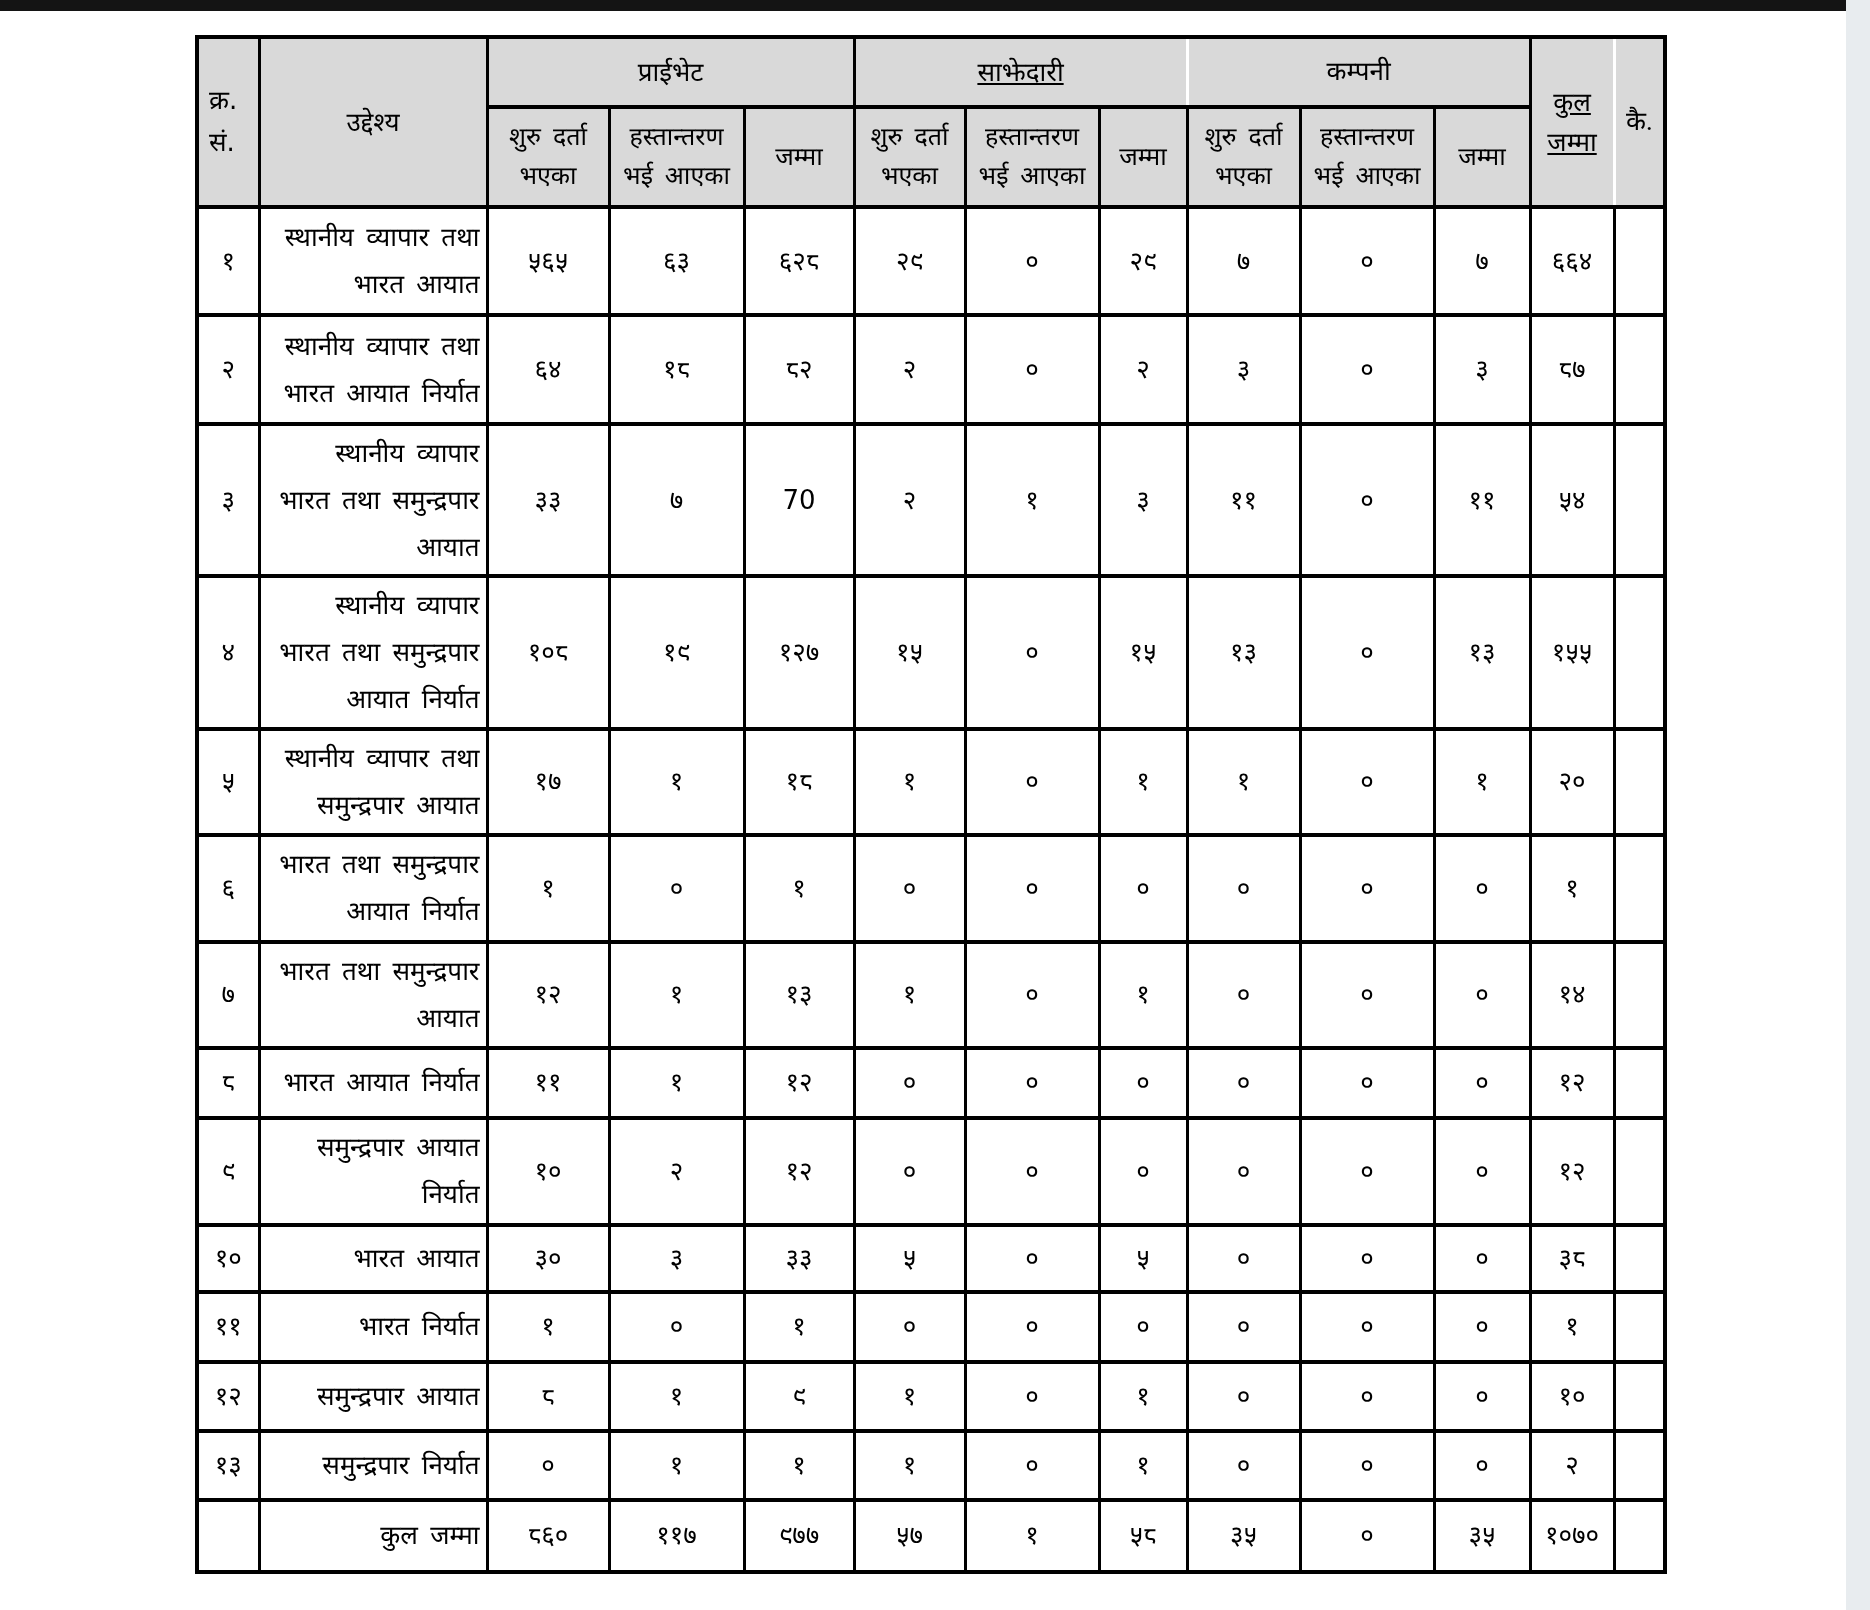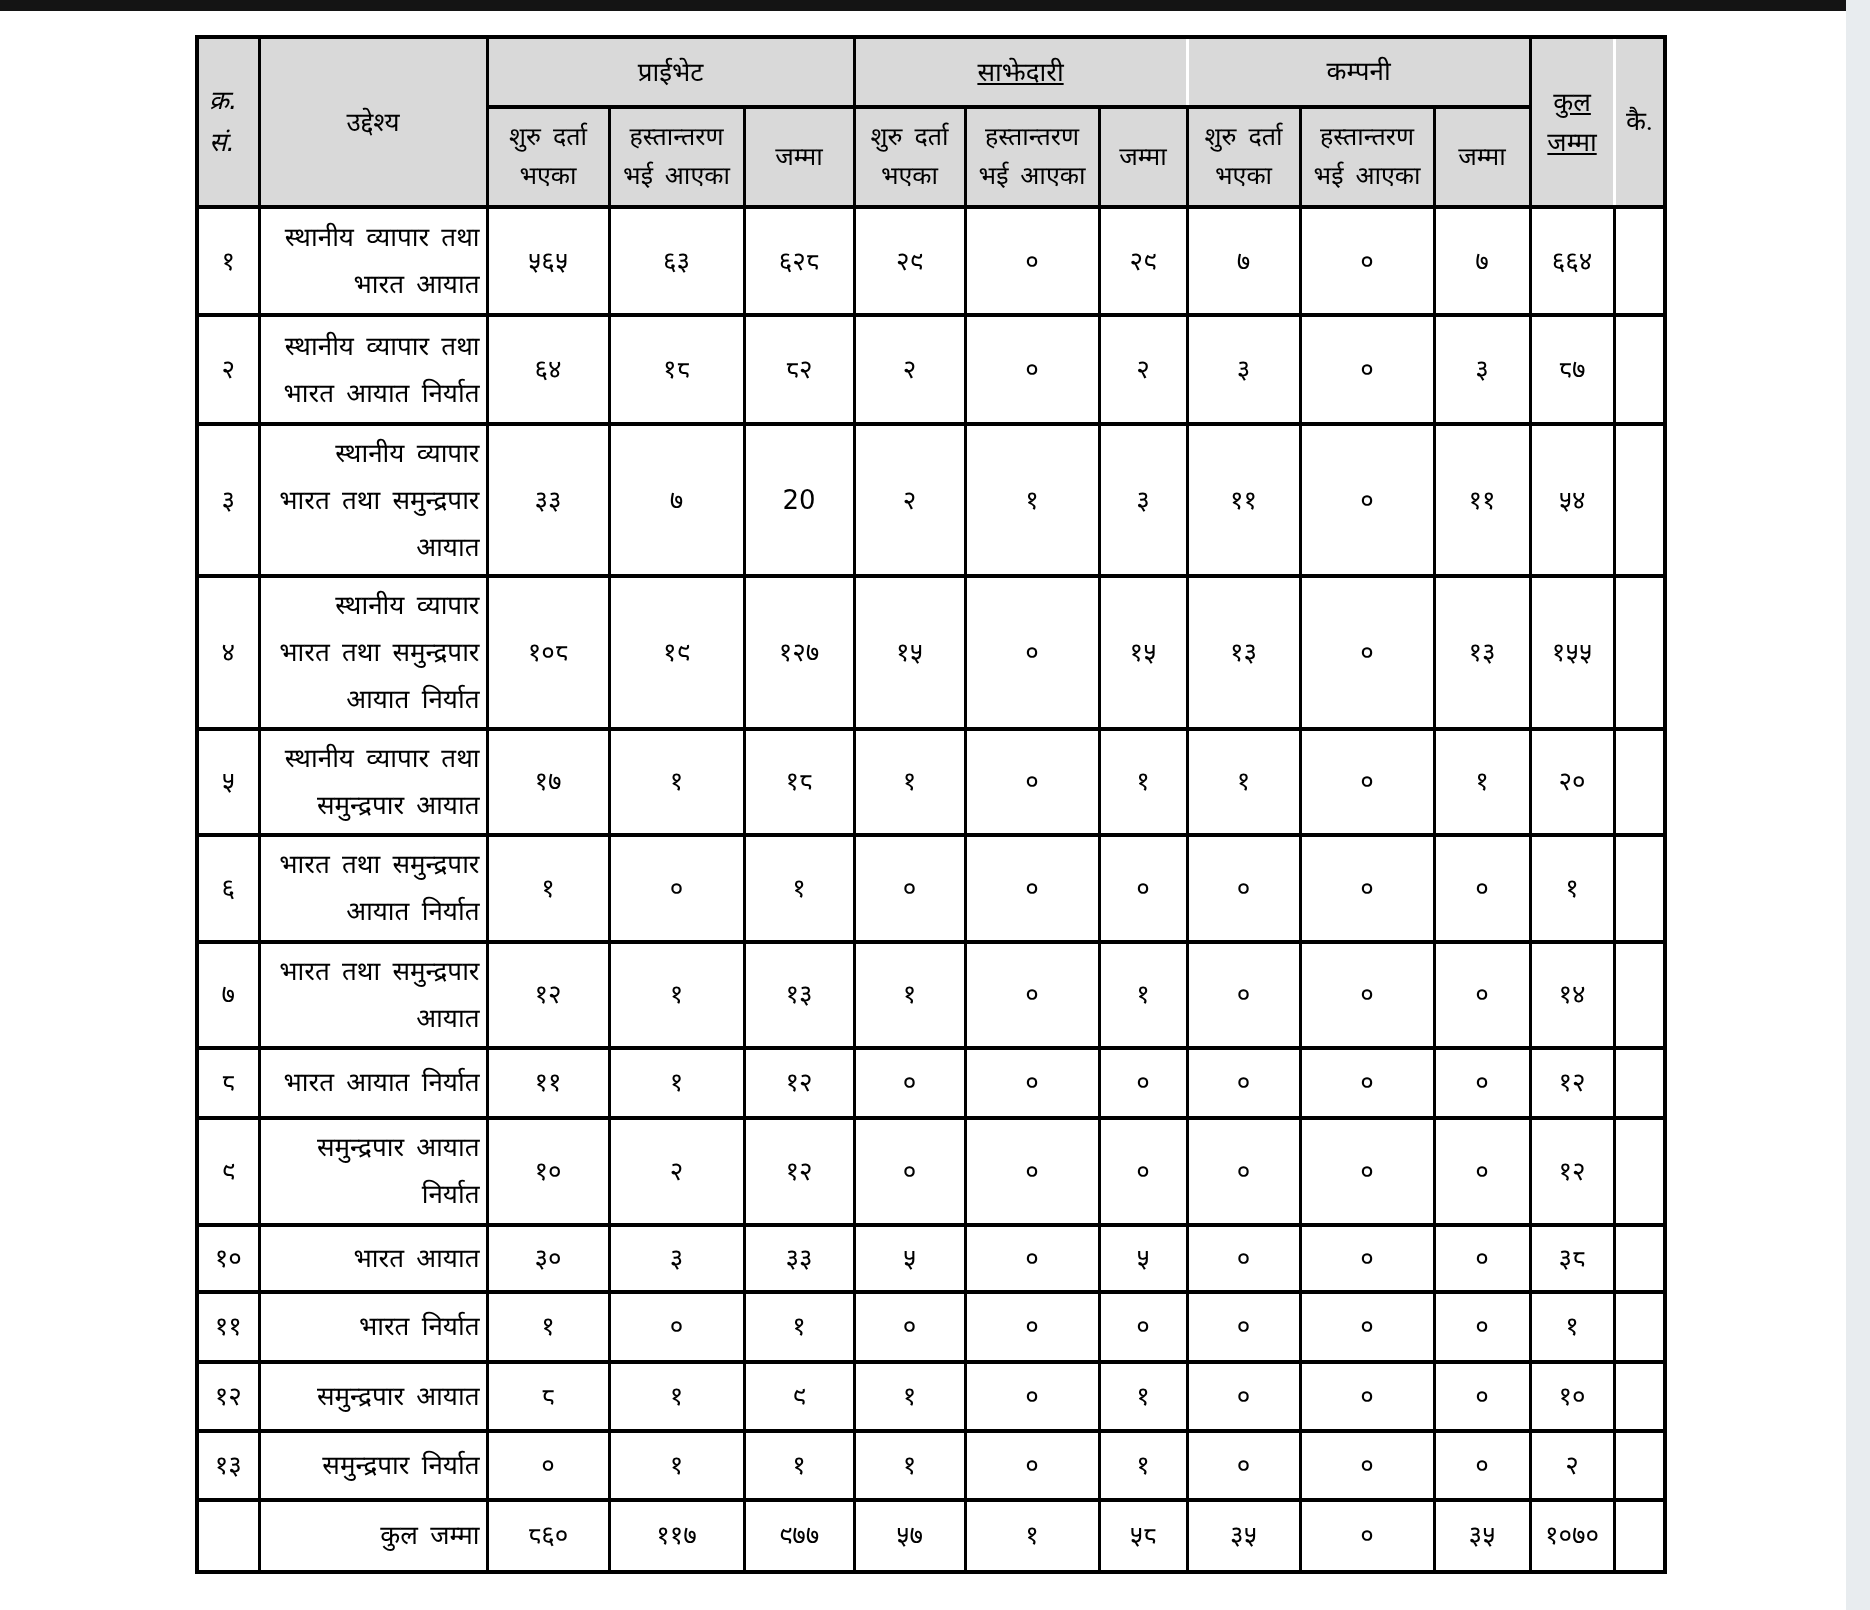--- a/index.html
+++ b/index.html
@@ -31,21 +31,21 @@
   .reg thead th{
     background:#d9d9d9;
     font-size:26px;
     text-align:center;
     line-height:1.55;
     word-spacing:4px;
   }
   .reg thead tr.group-row{height:70px;}
   .reg thead tr.sub-row{height:100px;}
   .reg thead th.sub{font-size:25px;}
-  .sn-head{text-align:left !important;padding-left:10px !important;font-style:italic;}
+  .sn-head{text-align:left !important;padding-left:10px !important;}
   .sn-head span{display:block;line-height:1.6;}
   
   .wr{border-right-color:#fff !important;text-decoration:underline;}
   .wl{border-left-color:#fff !important;font-family:Liberation Serif, serif;}
   .reg tbody td{
     font-size:26px;
     text-align:center;
     line-height:1.8;
     word-spacing:4px;
   }
@@ -131,21 +131,21 @@
         <td>०</td>
         <td>३</td>
         <td>८७</td>
         <td></td>
       </tr>
       <tr style="height: 110px;">
         <td>३</td>
         <td class="purpose">स्थानीय व्यापार भारत तथा समुन्द्रपार आयात</td>
         <td>३३</td>
         <td>७</td>
-        <td>20</td>
+        <td>70</td>
         <td>२</td>
         <td>१</td>
         <td>३</td>
         <td>११</td>
         <td>०</td>
         <td>११</td>
         <td>५४</td>
         <td></td>
       </tr>
       <tr style="height: 145px;">

